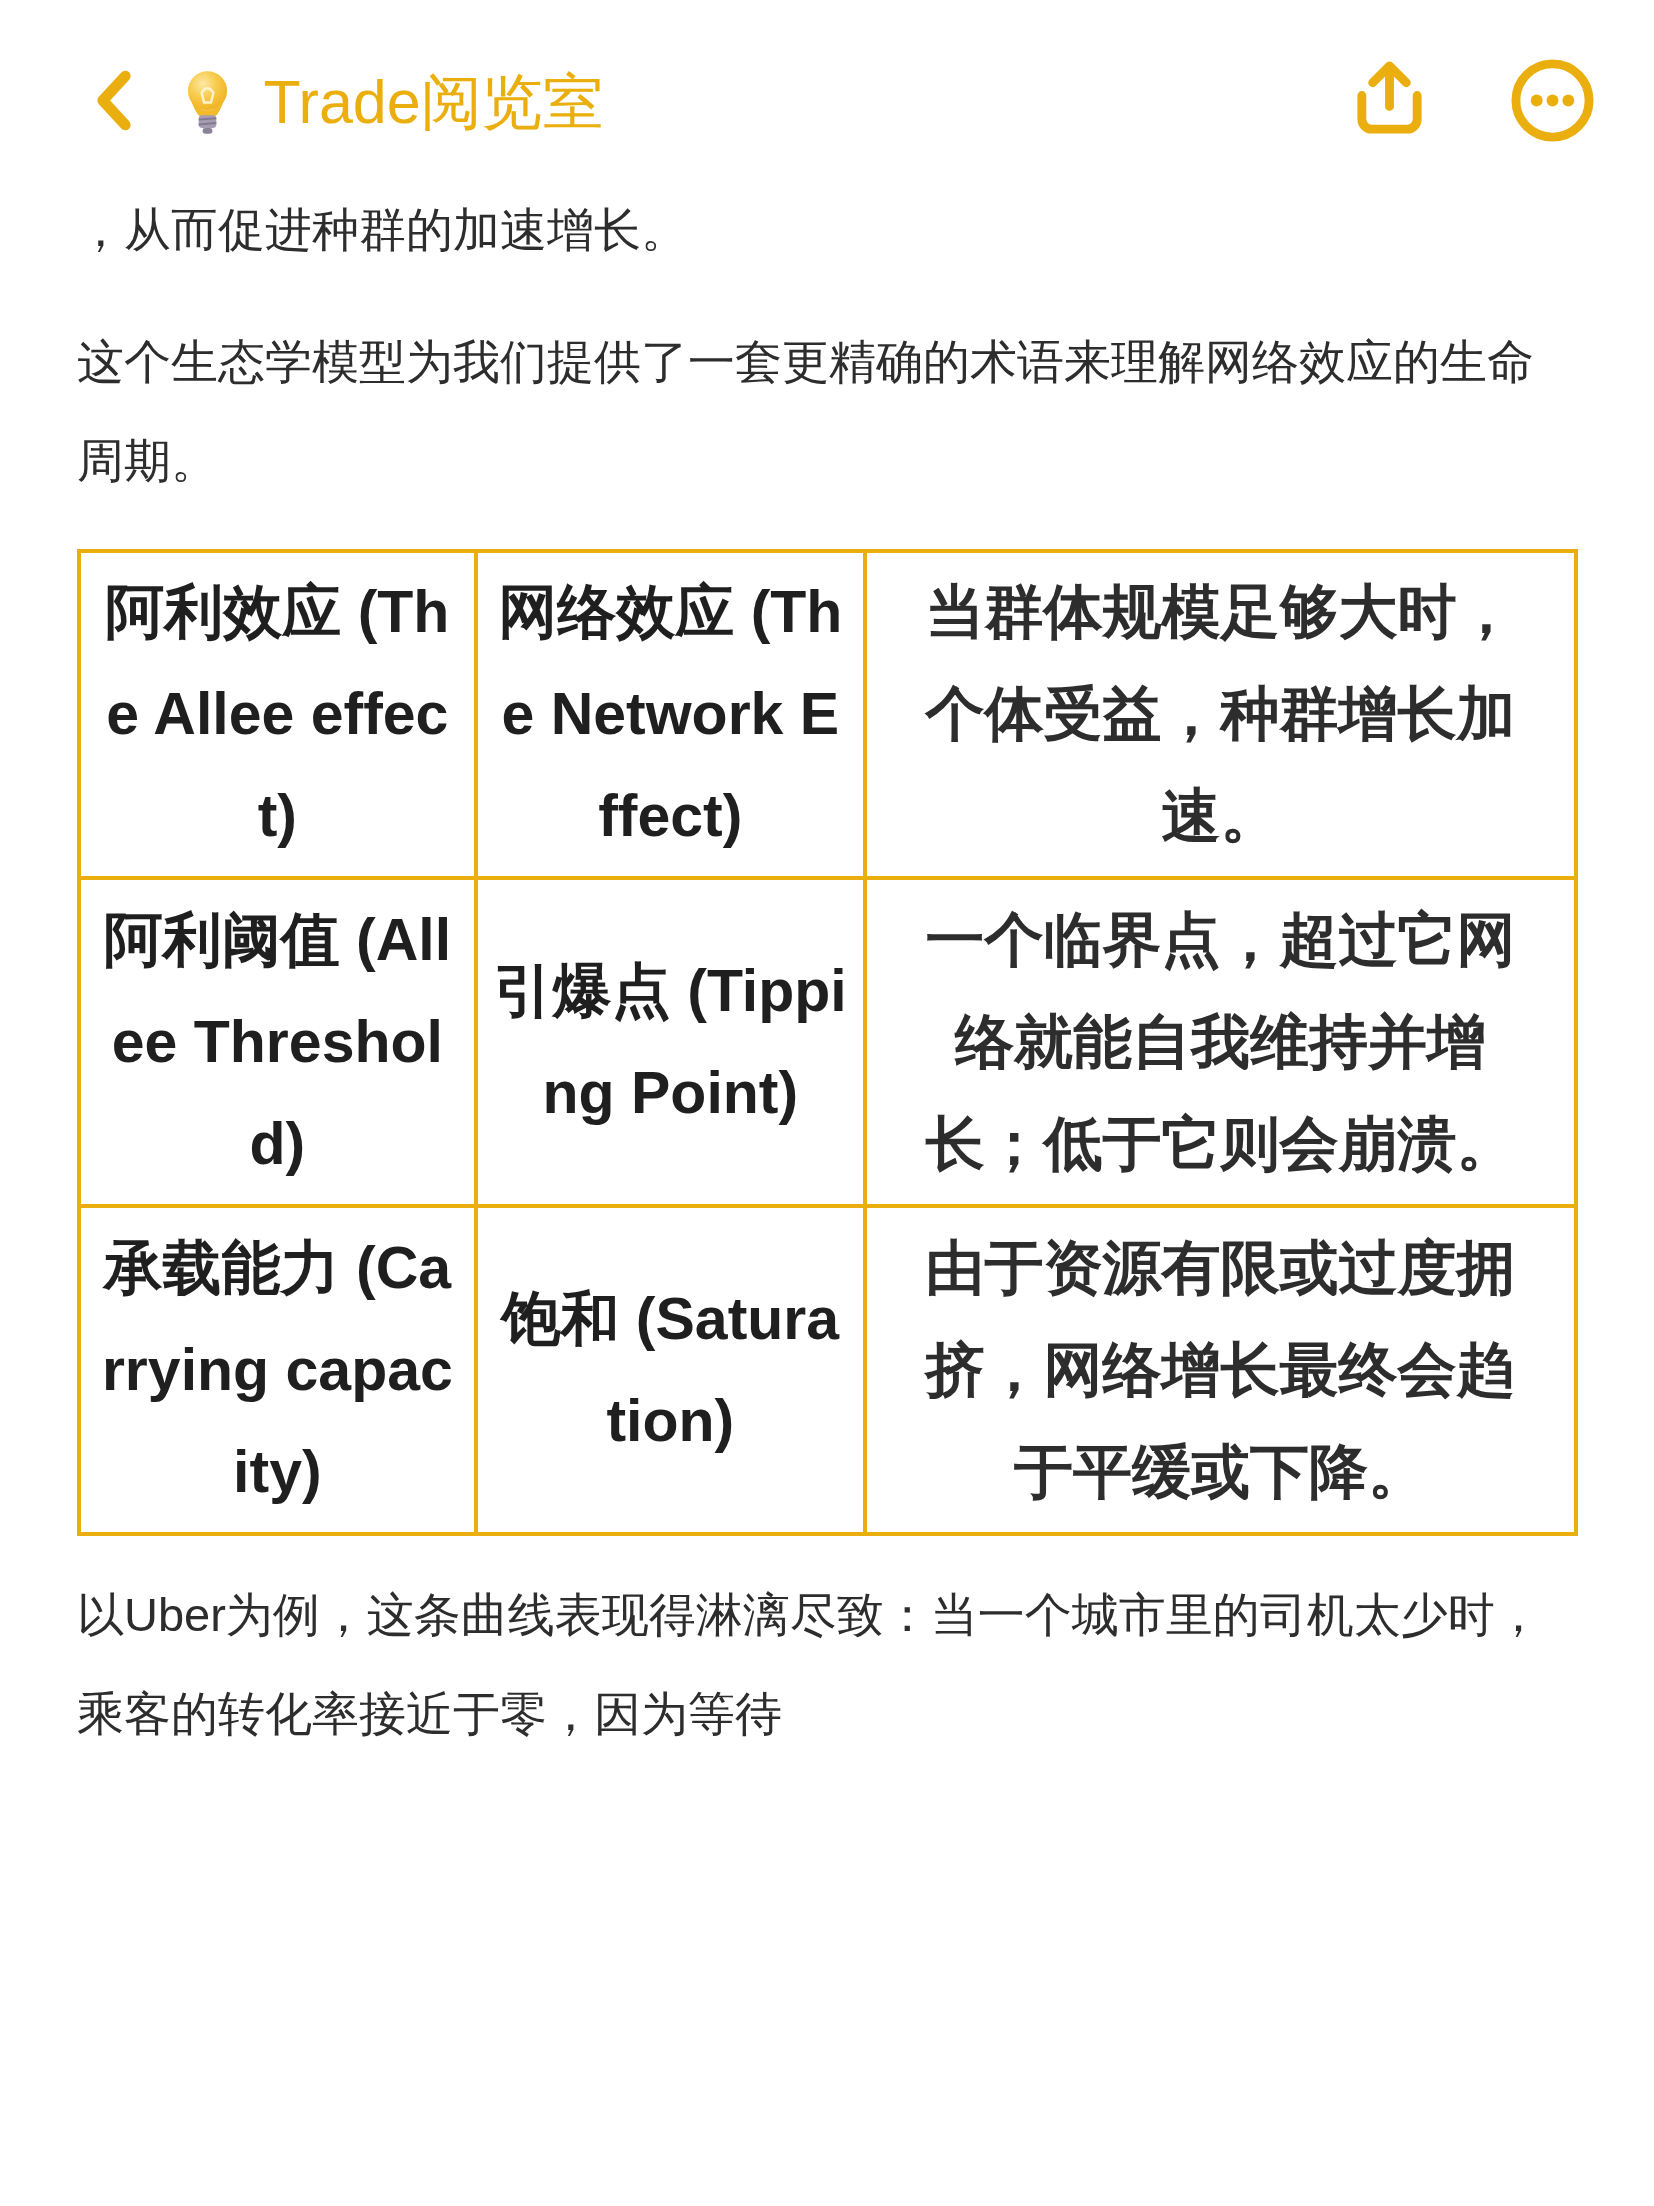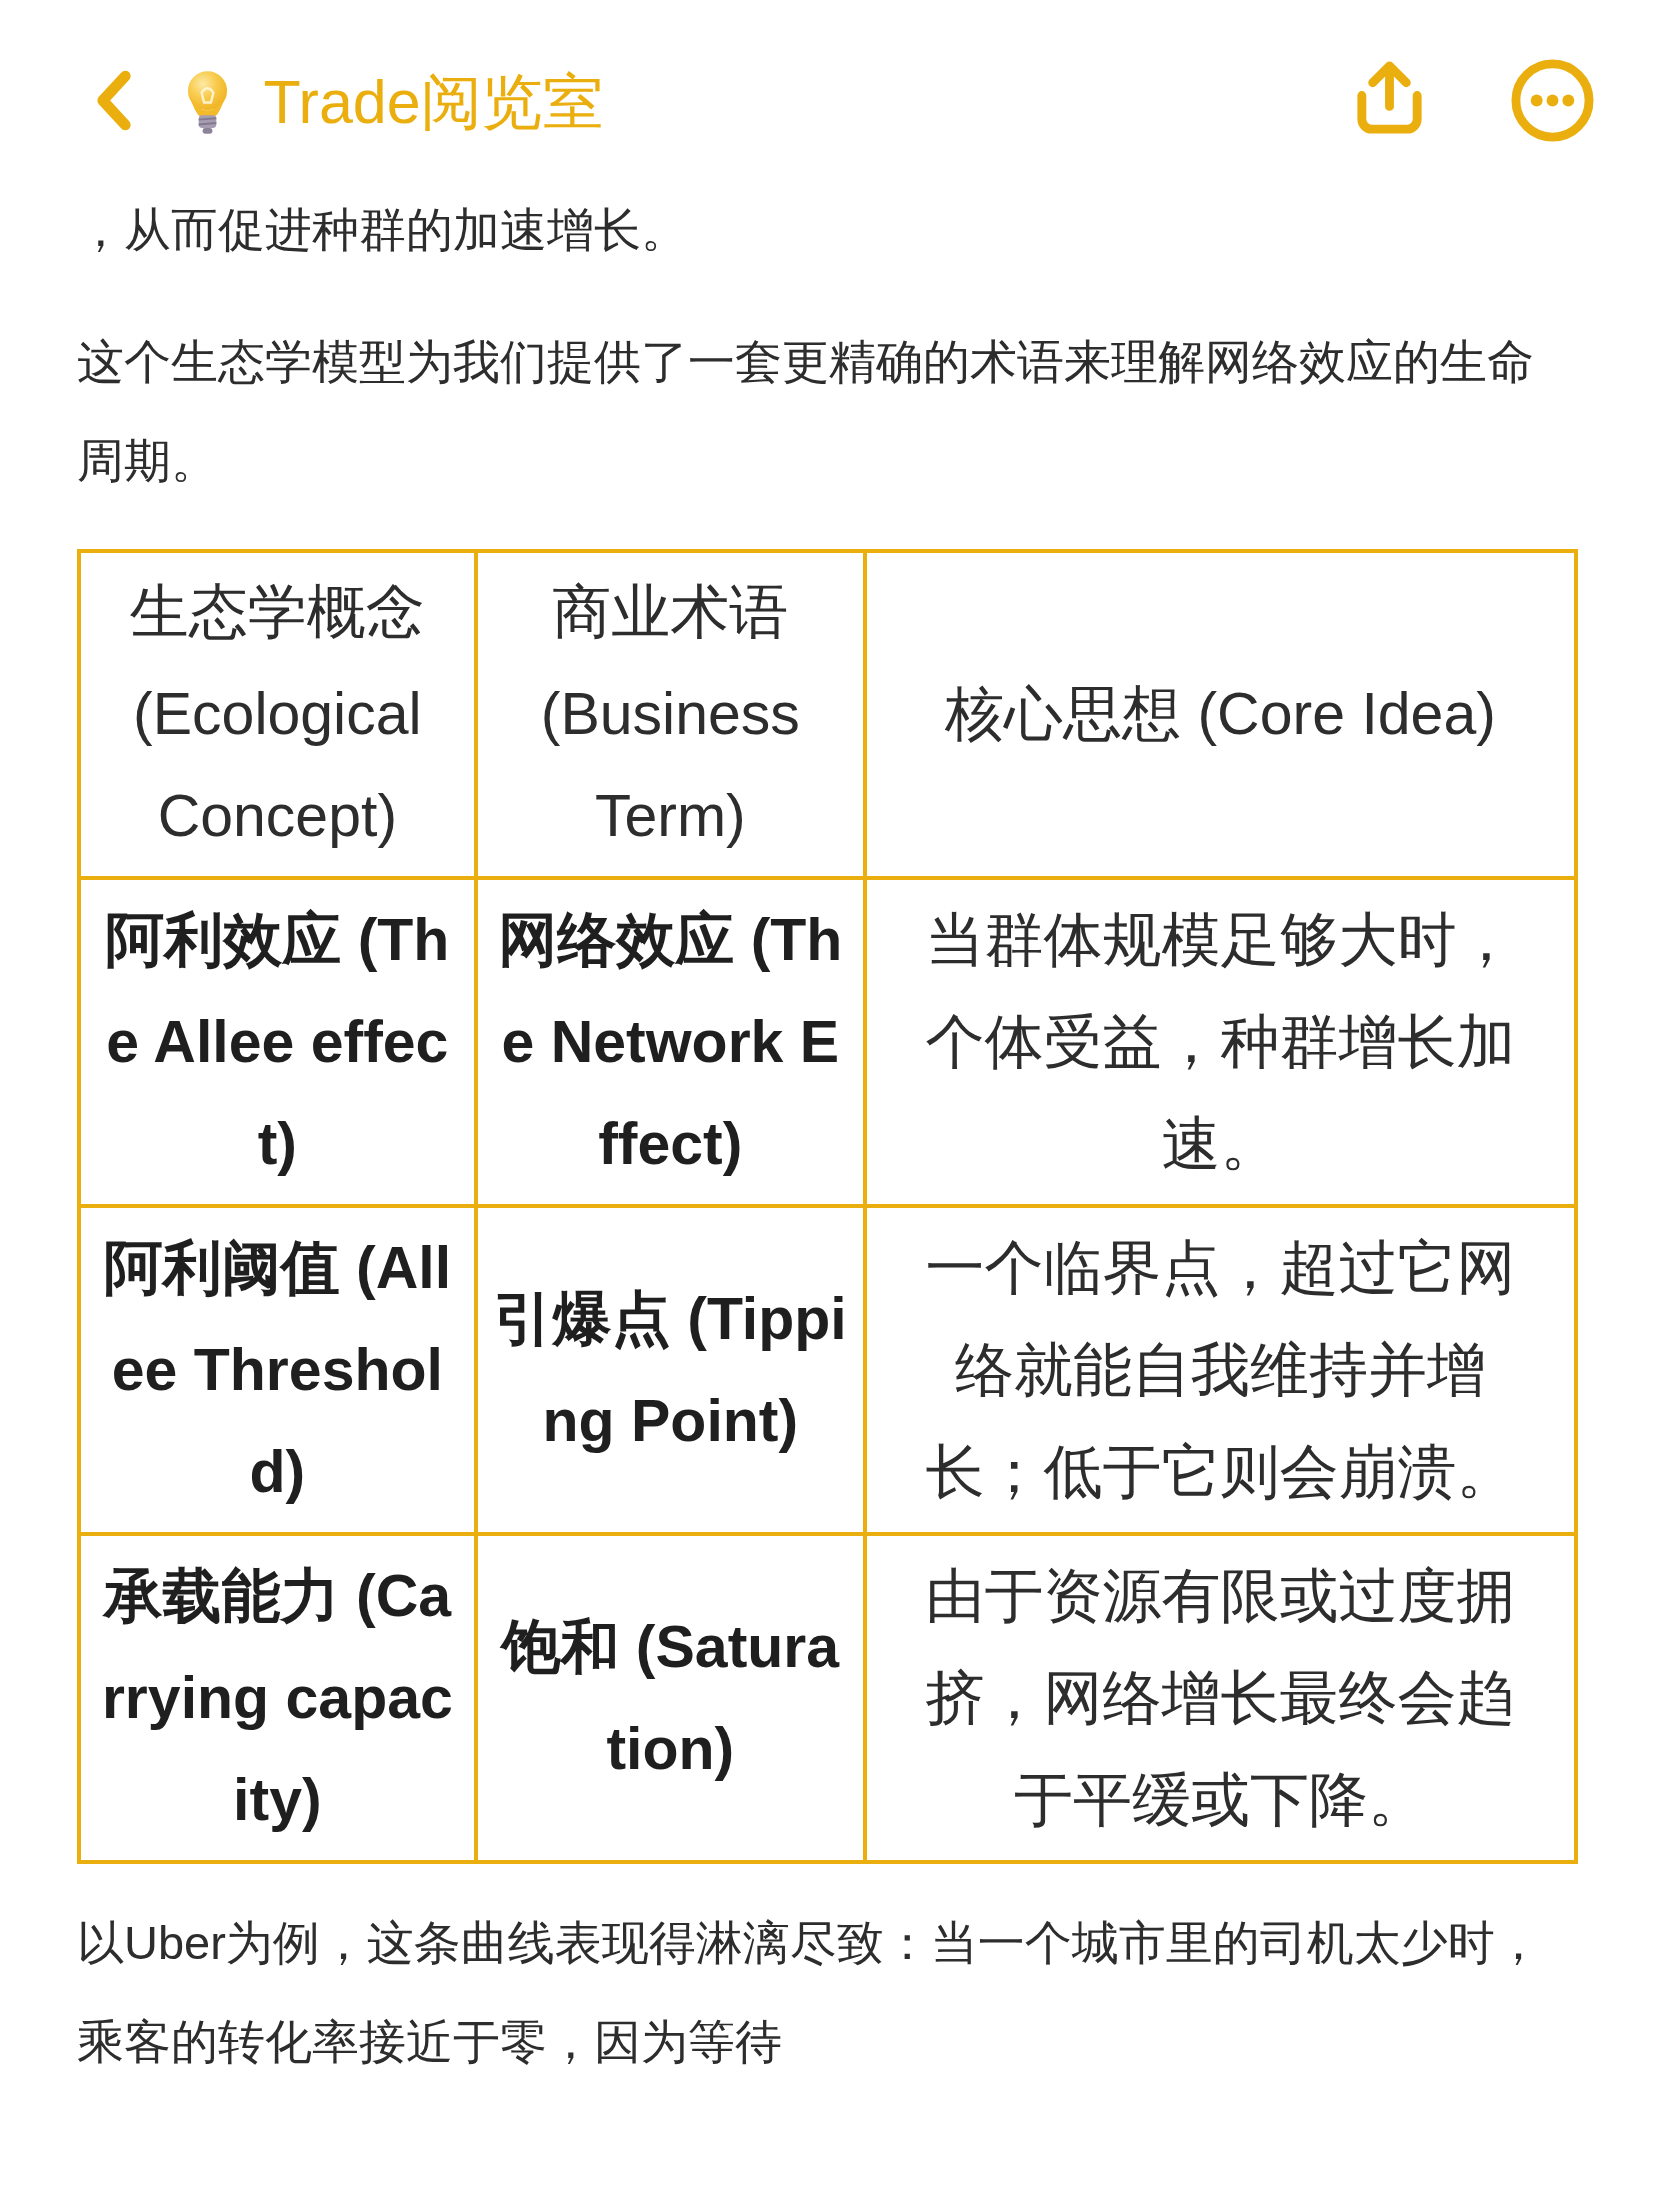--- a/index.html
+++ b/index.html
@@ -85,20 +85,21 @@
     padding: 8.9px 15.8px;
     color: var(--text);
   }
   .concept-table td.c-bold {
     font-weight: 700;
     color: var(--bold-text);
     word-break: break-all;
   }
   .concept-table td.c-idea {
     padding: 8.9px 33px;
+    font-weight: bold;
   }
   .concept-table tr.head td {
     font-weight: 400;
   }
 
   .para.last { margin-top: 29.6px; margin-bottom: 0; }
 
   
   .watermark {
     text-align: right;
@@ -174,25 +175,20 @@
 
   <p class="para">这个生态学模型为我们提供了一套更精确的术语来理解网络效应的生命周期。</p>
 
   <table class="concept-table">
     <colgroup>
       <col style="width:26.5%">
       <col style="width:26%">
       <col style="width:47.5%">
     </colgroup>
     <tbody>
-        <tr class="head">
-      <td>生态学概念 (Ecological Concept)</td>
-      <td>商业术语 (Business Term)</td>
-      <td class="c-idea">核心思想 (Core Idea)</td>
-    </tr>
     <tr>
       <td class="c-bold">阿利效应 (The Allee effect)</td>
       <td class="c-bold">网络效应 (The Network Effect)</td>
       <td class="c-idea">当群体规模足够大时，个体受益，种群增长加速。</td>
     </tr>
     <tr>
       <td class="c-bold">阿利阈值 (Allee Threshold)</td>
       <td class="c-bold">引爆点 (Tipping Point)</td>
       <td class="c-idea">一个临界点，超过它网络就能自我维持并增长；低于它则会崩溃。</td>
     </tr>

